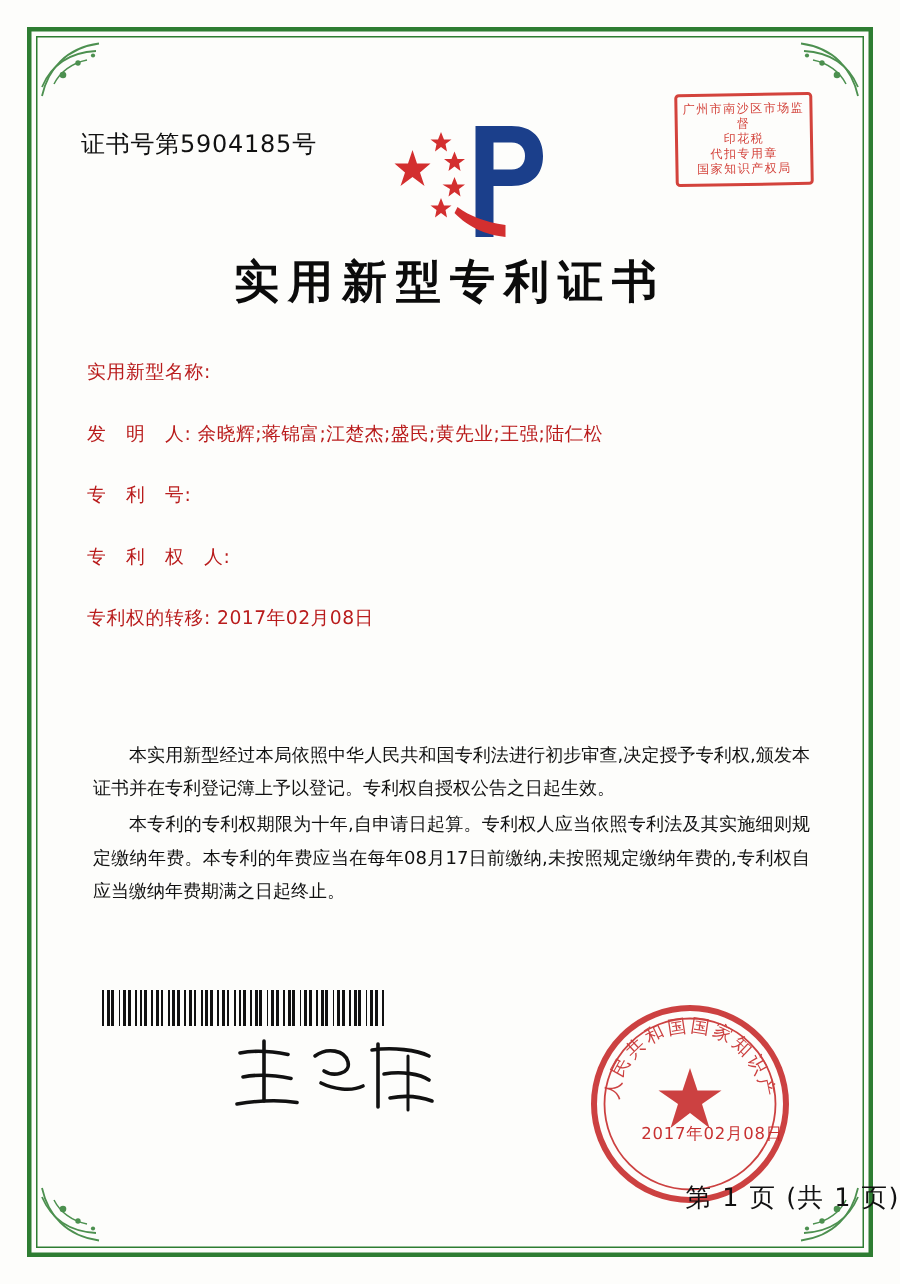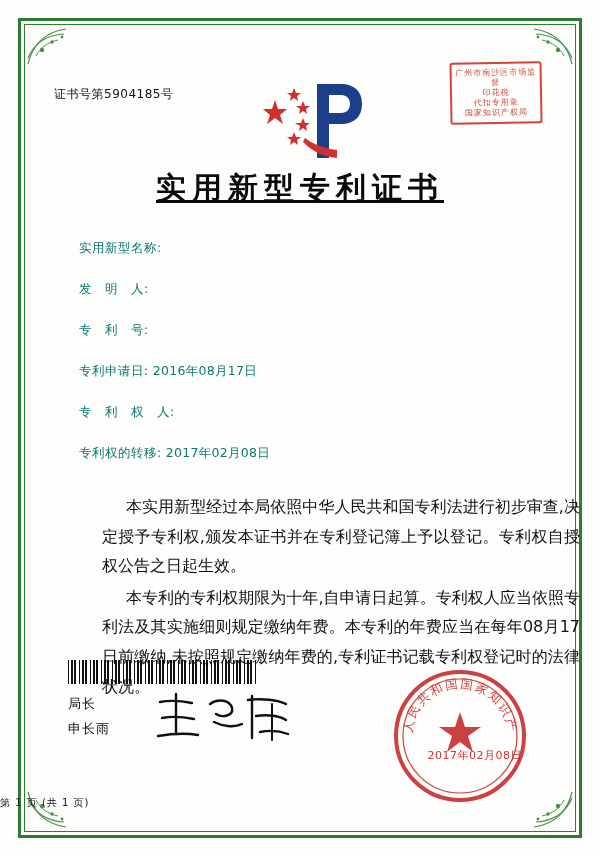--- a/index.html
+++ b/index.html
@@ -46,21 +46,21 @@
   .corner.tl { left: 26px; top: 26px; }
   .corner.tr { right: 26px; top: 26px; transform: scaleX(-1); }
   .corner.bl { left: 26px; bottom: 26px; transform: scaleY(-1); }
   .corner.br { right: 26px; bottom: 26px; transform: scale(-1,-1); }
 
   
   .cert-no {
     position: absolute;
     left: 54px; top: 86px;
     font-family: "DejaVu Sans", sans-serif;
-    font-size: 12px;
+    font-size: 16px;
     color: #111;
     letter-spacing: .5px;
   }
   .logo {
     position: absolute;
     left: 245px; top: 78px;
     width: 120px; height: 86px;
   }
   .logo svg { width: 100%; height: 100%; display: block; }
 
@@ -87,31 +87,30 @@
 
   .title {
     position: absolute;
     left: 0; right: 0; top: 168px;
     text-align: center;
     font-family: "DejaVu Sans", sans-serif;
     font-size: 30px;
     font-weight: bold;
     color: #0b0b0b;
     letter-spacing: 6px;
-    text-decoration: underline;
   }
 
   
   .fields {
     position: absolute;
-    left: 79px; top: 240px;
+    left: 58px; top: 240px;
     width: 470px;
     font-family: "DejaVu Sans", sans-serif;
     font-size: 12.5px;
-    color: #0f766e;
+    color: #b91c1c;
   }
   .field-row {
     display: flex;
     align-items: baseline;
     margin-bottom: 24px;
   }
   .field-label {
     white-space: nowrap;
     letter-spacing: .5px;
   }
@@ -119,25 +118,24 @@
     margin-left: 4px;
     letter-spacing: .3px;
   }
 
   
   .body-text {
     position: absolute;
     left: 62px; top: 492px;
     width: 478px;
     font-family: "DejaVu Sans", sans-serif;
-    font-size: 16px;
+    font-size: 12px;
     line-height: 1.85;
     color: #111;
     text-align: justify;
-    margin-left: 40px;
   }
   .body-text p {
     margin: 0 0 2px 0;
     text-indent: 24px;
   }
 
   
   .barcode {
     position: absolute;
     left: 68px; top: 660px;
@@ -185,23 +183,23 @@
     font-size: 11px;
     color: #c62828;
     letter-spacing: .5px;
     opacity: .95;
   }
 
   
   .footer {
     position: absolute;
     left: 0; right: 0; bottom: 46px;
-    text-align: left;
-    font-family: "DejaVu Sans", sans-serif;
-    font-size: 10px;
+    text-align: right;
+    font-family: "DejaVu Sans", sans-serif;
+    font-size: 17px;
     color: #111;
     letter-spacing: 1px;
   }
 </style>
 </head>
 <body>
 
 <div class="page">
 
   <div class="border-outer"></div>
@@ -275,48 +273,41 @@
   </div>
 
   <div class="title">实用新型专利证书</div>
 
   <div class="fields">
     <div class="field-row">
       <span class="field-label">实用新型名称:</span>
     </div>
     <div class="field-row">
       <span class="field-label">发　明　人:</span>
+      <span class="field-value">余晓辉;蒋锦富;江楚杰;盛民;黄先业;王强;陆仁松</span>
     </div>
     <div class="field-row">
       <span class="field-label">专　利　号:</span>
-    </div>
-    <div class="field-row">
-      <span class="field-label">专利申请日:</span>
-      <span class="field-value">2016年08月17日</span>
     </div>
     <div class="field-row">
       <span class="field-label">专　利　权　人:</span>
     </div>
     <div class="field-row">
       <span class="field-label">专利权的转移:</span>
       <span class="field-value">2017年02月08日</span>
     </div>
   </div>
 
   <div class="body-text">
     <p>本实用新型经过本局依照中华人民共和国专利法进行初步审查,决定授予专利权,颁发本证书并在专利登记簿上予以登记。专利权自授权公告之日起生效。</p>
-    <p>本专利的专利权期限为十年,自申请日起算。专利权人应当依照专利法及其实施细则规定缴纳年费。本专利的年费应当在每年08月17日前缴纳,未按照规定缴纳年费的,专利证书记载专利权登记时的法律状况。</p>
+    <p>本专利的专利权期限为十年,自申请日起算。专利权人应当依照专利法及其实施细则规定缴纳年费。本专利的年费应当在每年08月17日前缴纳,未按照规定缴纳年费的,专利权自应当缴纳年费期满之日起终止。</p>
   </div>
 
   <div class="barcode"></div>
 
-  <div class="sig-labels">
-    <div>局长</div>
-    <div>申长雨</div>
-  </div>
 
   <div class="handwriting">
     <svg viewBox="0 0 140 60" fill="none" stroke="currentColor" stroke-width="2.4" stroke-linecap="round">
       <path d="M8 14 C18 12, 30 13, 40 15"></path>
       <path d="M24 6 L24 46"></path>
       <path d="M10 30 C20 28, 32 29, 42 31"></path>
       <path d="M6 48 C18 46, 34 45, 46 47"></path>
       <path d="M58 16 C66 10, 78 12, 80 20 C82 28, 70 30, 64 26"></path>
       <path d="M62 34 C70 38, 82 40, 90 36"></path>
       <path d="M100 8 L100 50"></path>

